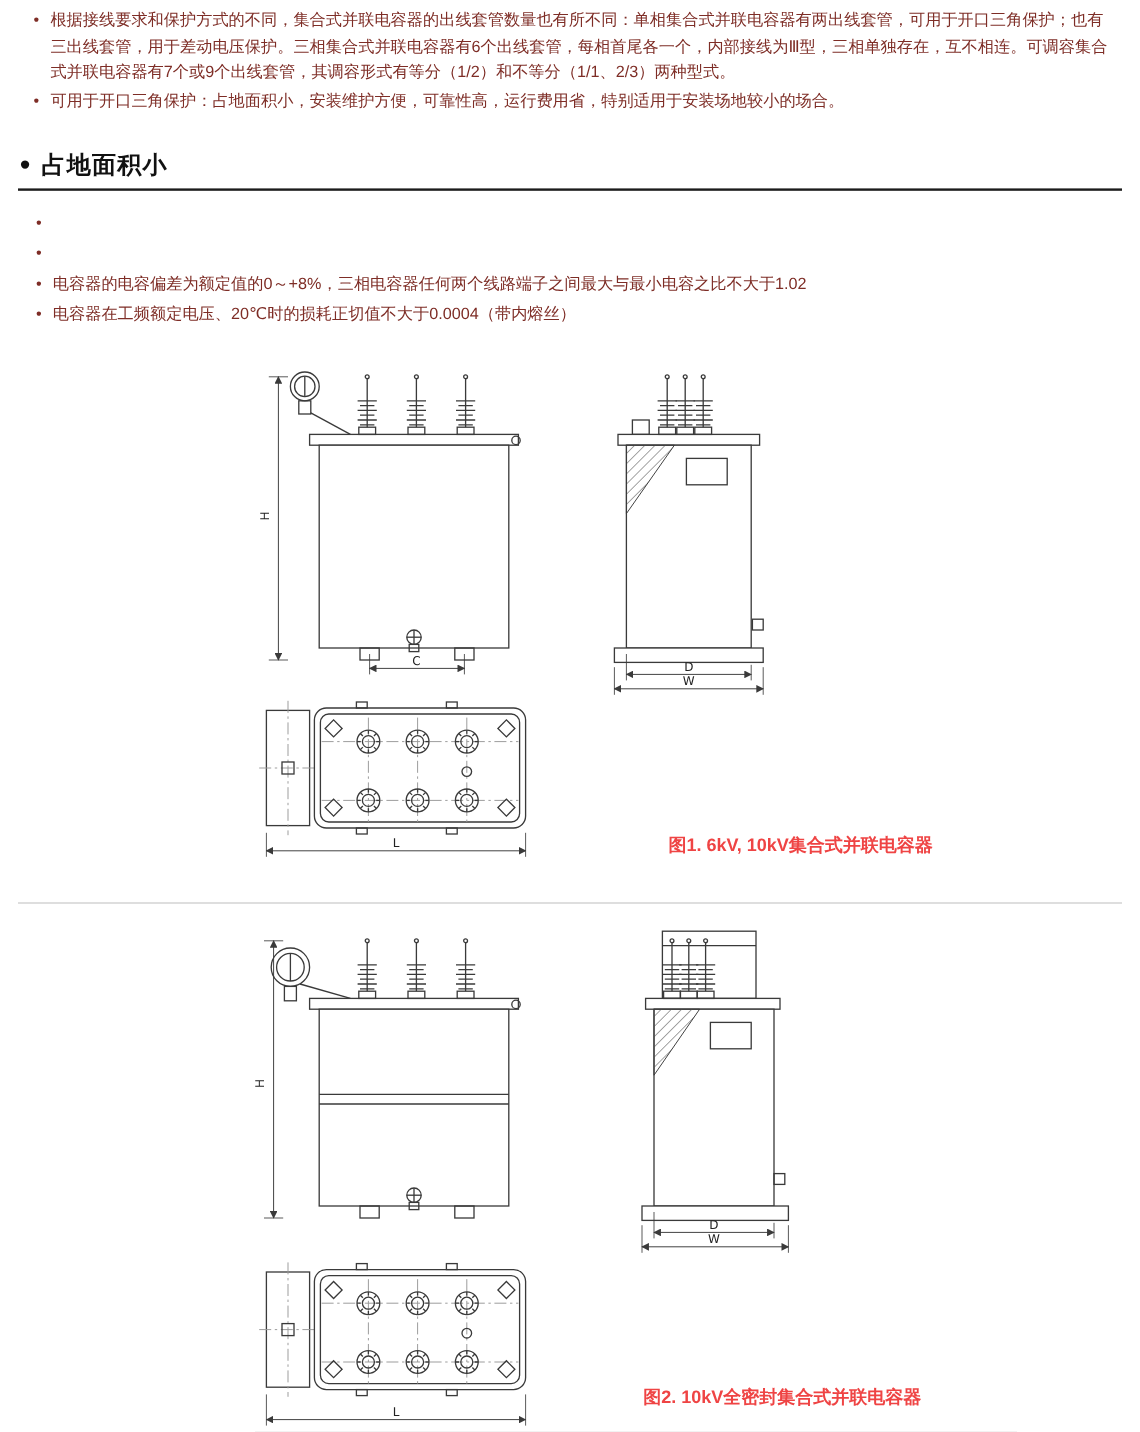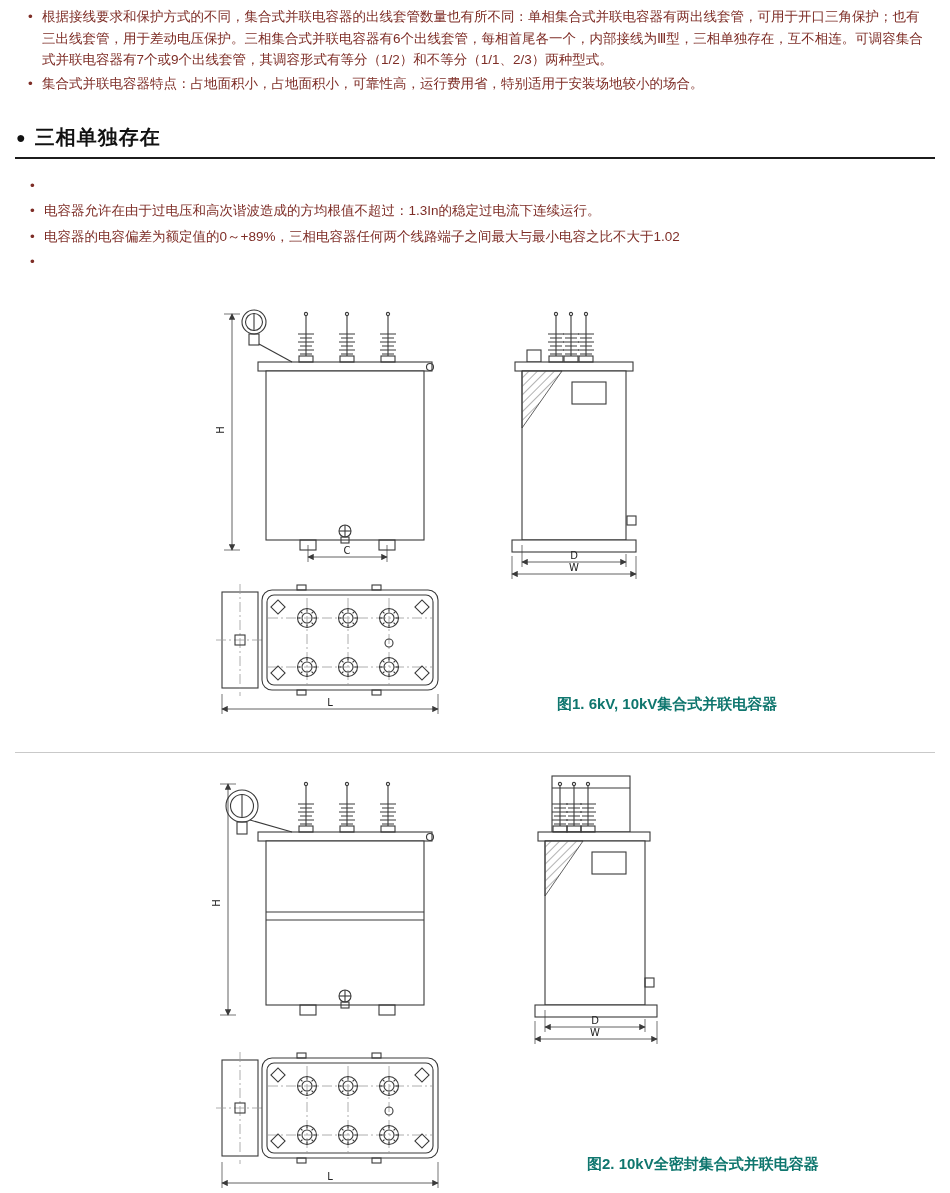--- a/index.html
+++ b/index.html
@@ -13,23 +13,23 @@
   .intro{top:6px;left:28px;right:22px}
   .specs{top:176px;left:30px;right:30px}
   .specs li{margin-bottom:5px;line-height:1.5}
 
   .section-header{position:absolute;top:124px;left:16px;display:flex;align-items:center;color:#111;font-weight:bold}
   .section-header .dot{font-size:16px;margin-right:9px}
   .section-header .title{font-size:20px;letter-spacing:1px}
   .rule{position:absolute;top:157px;left:15px;right:15px;border-top:2px solid #1c1c1c}
   .divider{position:absolute;top:752px;left:15px;right:15px;border-top:1px solid #c9c9c9}
 
-  .caption{position:absolute;font-size:15px;font-weight:bold;color:#0f766e;white-space:nowrap}
+  .caption{position:absolute;font-size:15px;font-weight:bold;color:#ef4444;white-space:nowrap}
   .cap1{left:557px;top:695px}
-  .cap2{left:587px;top:1155px}
+  .cap2{left:536px;top:1155px}
 
   svg.drawings{position:absolute;left:0;top:0}
   .ln{stroke:#3a3a3a;stroke-width:1.1;fill:none}
   .fw{stroke:#3a3a3a;stroke-width:1.1;fill:#fff}
   .ext{stroke:#3a3a3a;stroke-width:0.7;fill:none}
   .dim{stroke:#3a3a3a;stroke-width:0.8;fill:none;marker-start:url(#arr);marker-end:url(#arr)}
   .cl{stroke:#999;stroke-width:0.8;fill:none;stroke-dasharray:10 3 2 3}
   .dimtext{font-family:"DejaVu Sans",sans-serif;font-size:10px;fill:#222}
 </style>
 </head>
@@ -37,44 +37,44 @@
 
 <div class="page">
 
   <ul class="blist intro">
     <li>
       <span class="b">•</span>
       <span class="t">根据接线要求和保护方式的不同，集合式并联电容器的出线套管数量也有所不同：单相集合式并联电容器有两出线套管，可用于开口三角保护；也有三出线套管，用于差动电压保护。三相集合式并联电容器有6个出线套管，每相首尾各一个，内部接线为Ⅲ型，三相单独存在，互不相连。可调容集合式并联电容器有7个或9个出线套管，其调容形式有等分（1/2）和不等分（1/1、2/3）两种型式。</span>
     </li>
     <li>
       <span class="b">•</span>
-      <span class="t">集合式并联电容器特点：占地面积小，占地面积小，可靠性高，运行费用省，特别适用于安装场地较小的场合。</span>
+      <span class="t">可用于开口三角保护：占地面积小，安装维护方便，可靠性高，运行费用省，特别适用于安装场地较小的场合。</span>
     </li>
   </ul>
 
   <div class="section-header">
     <span class="dot">●</span>
-    <span class="title">三相单独存在</span>
+    <span class="title">占地面积小</span>
   </div>
   <div class="rule"></div>
 
   <ul class="blist specs">
     <li>
       <span class="b">•</span>
     </li>
     <li>
       <span class="b">•</span>
-      <span class="t">电容器允许在由于过电压和高次谐波造成的方均根值不超过：1.3In的稳定过电流下连续运行。</span>
-    </li>
-    <li>
-      <span class="b">•</span>
-      <span class="t">电容器的电容偏差为额定值的0～+89%，三相电容器任何两个线路端子之间最大与最小电容之比不大于1.02</span>
-    </li>
-    <li>
-      <span class="b">•</span>
+    </li>
+    <li>
+      <span class="b">•</span>
+      <span class="t">电容器的电容偏差为额定值的0～+8%，三相电容器任何两个线路端子之间最大与最小电容之比不大于1.02</span>
+    </li>
+    <li>
+      <span class="b">•</span>
+      <span class="t">电容器在工频额定电压、20℃时的损耗正切值不大于0.0004（带内熔丝）</span>
     </li>
   </ul>
 
   <svg class="drawings" width="950" height="1193" viewBox="0 0 950 1193">
     <defs>
       <marker id="arr" viewBox="0 0 10 10" refX="9" refY="5" markerWidth="8" markerHeight="8" orient="auto-start-reverse">
         <path d="M0,0 L10,5 L0,10 z" fill="#3a3a3a"></path>
       </marker>
       <pattern id="hatch" width="6" height="6" patternUnits="userSpaceOnUse" patternTransform="rotate(45)">
         <line x1="0" y1="0" x2="0" y2="6" stroke="#666" stroke-width="1"></line>

